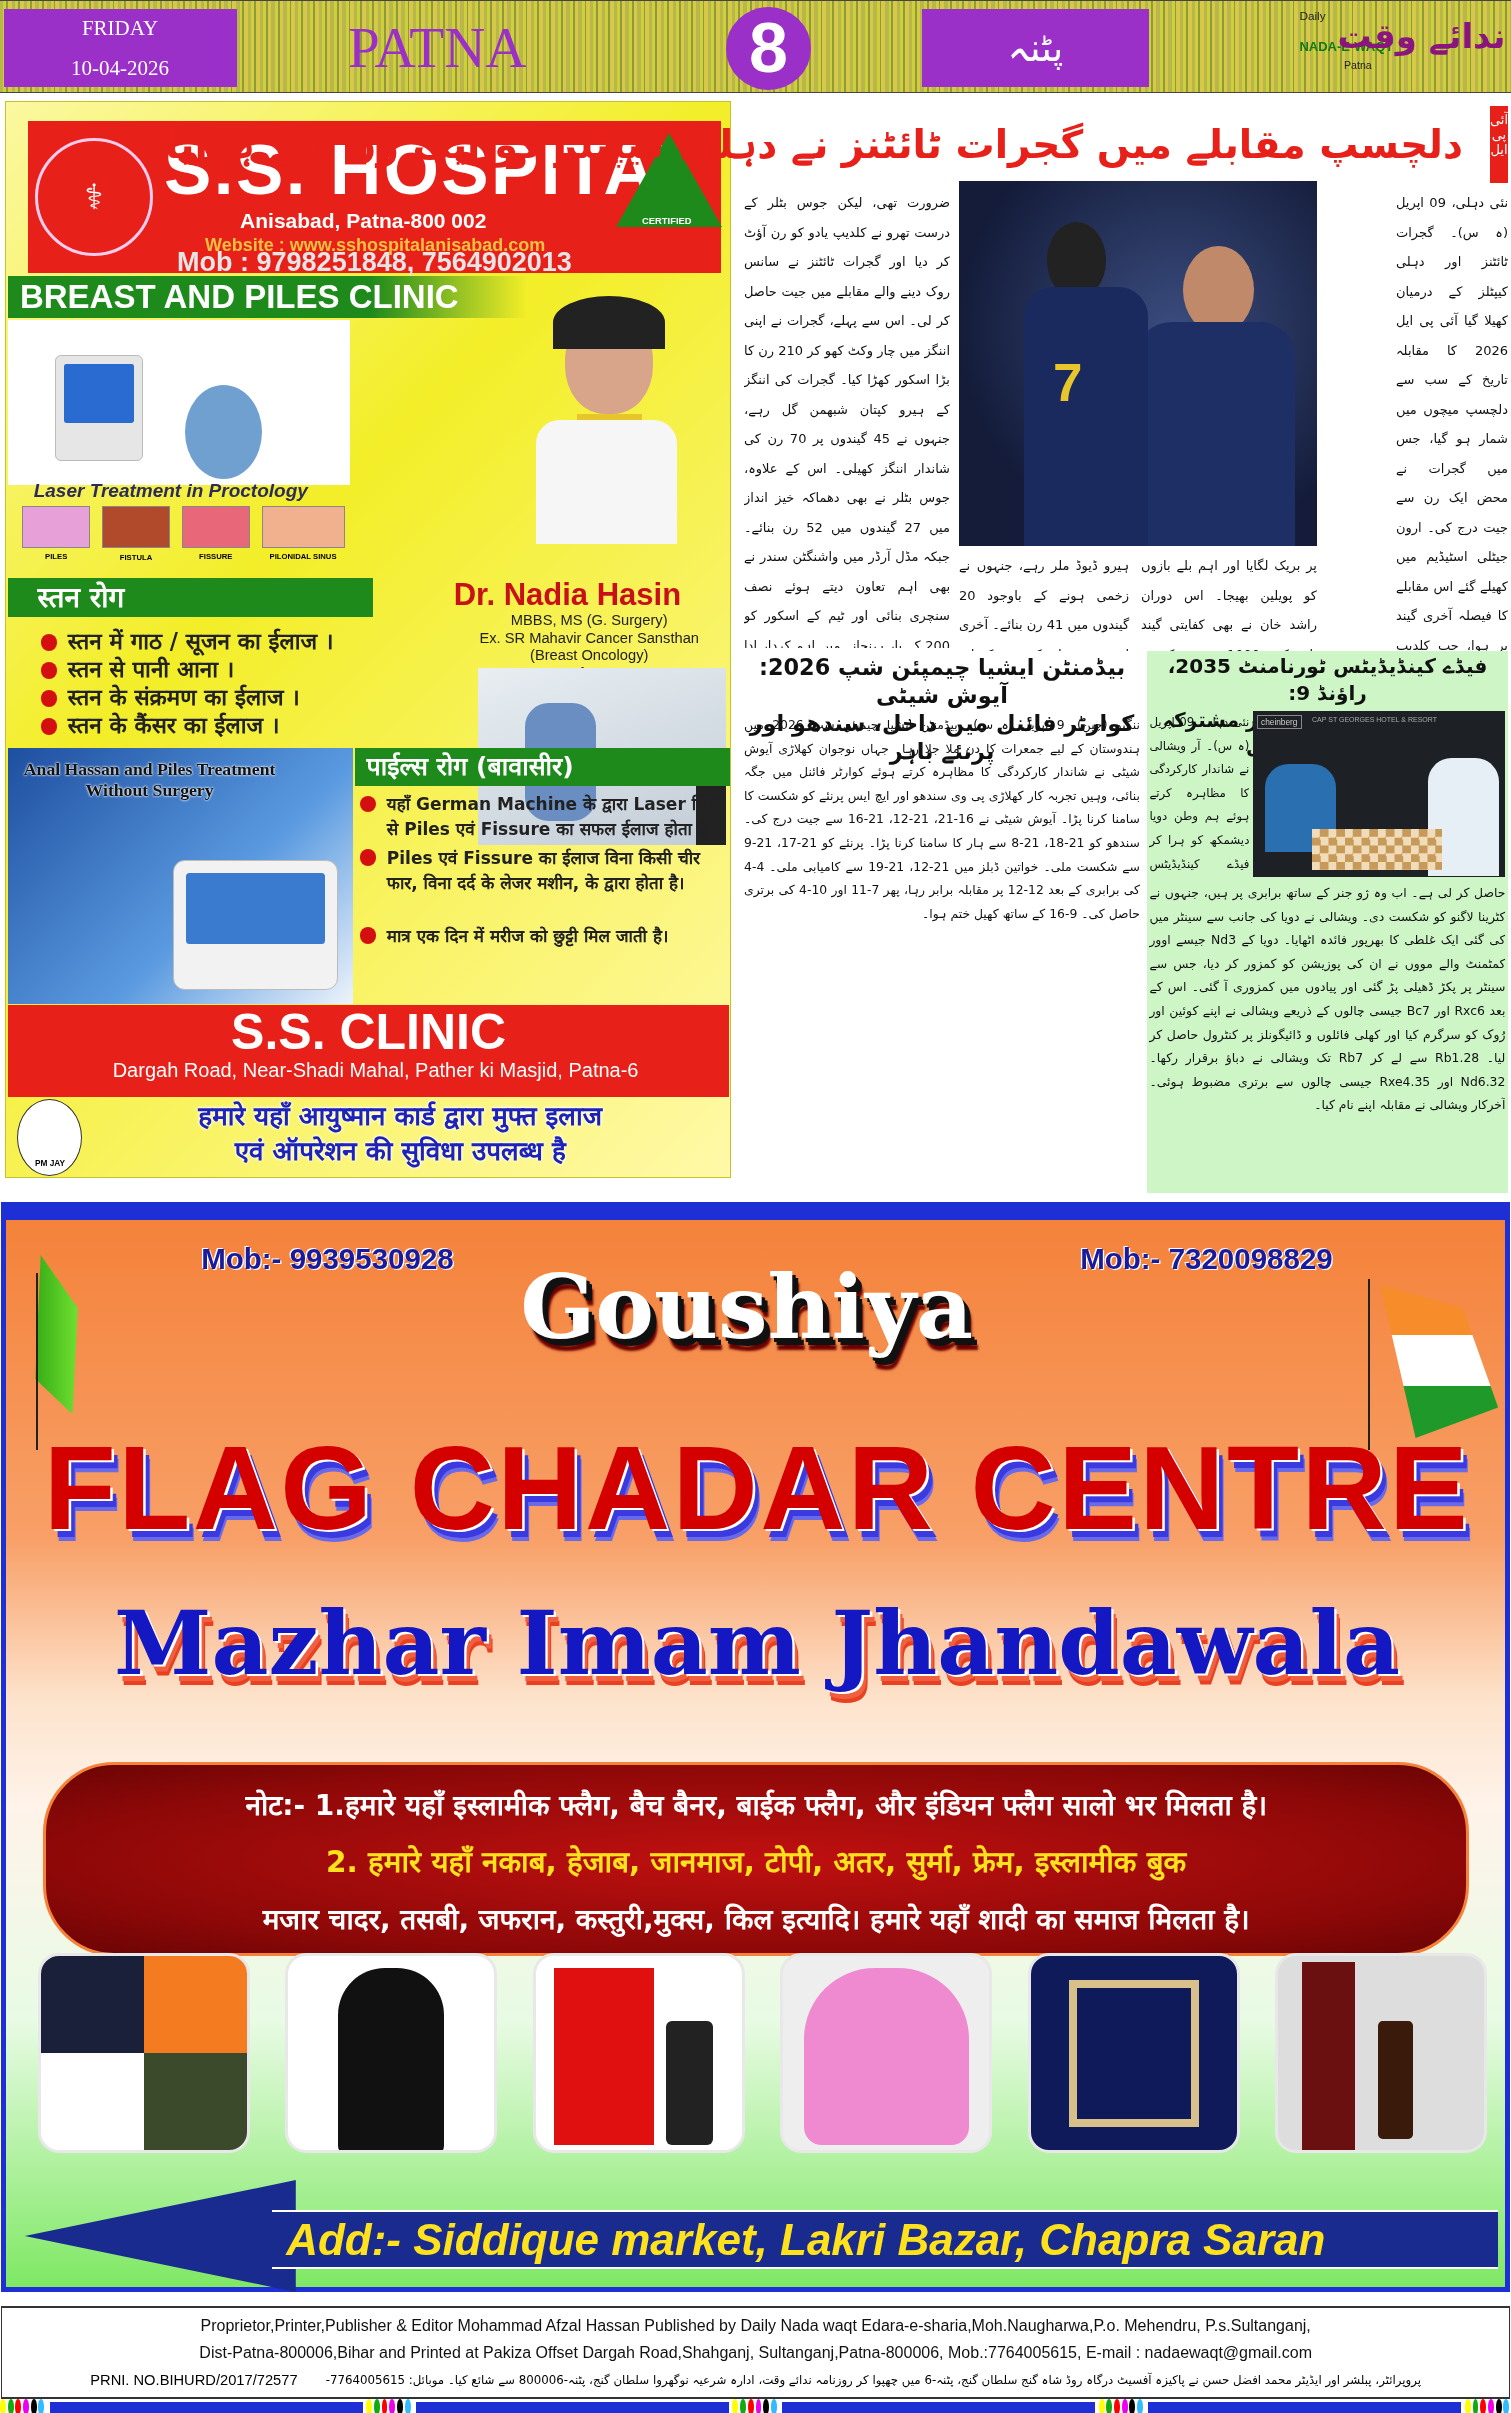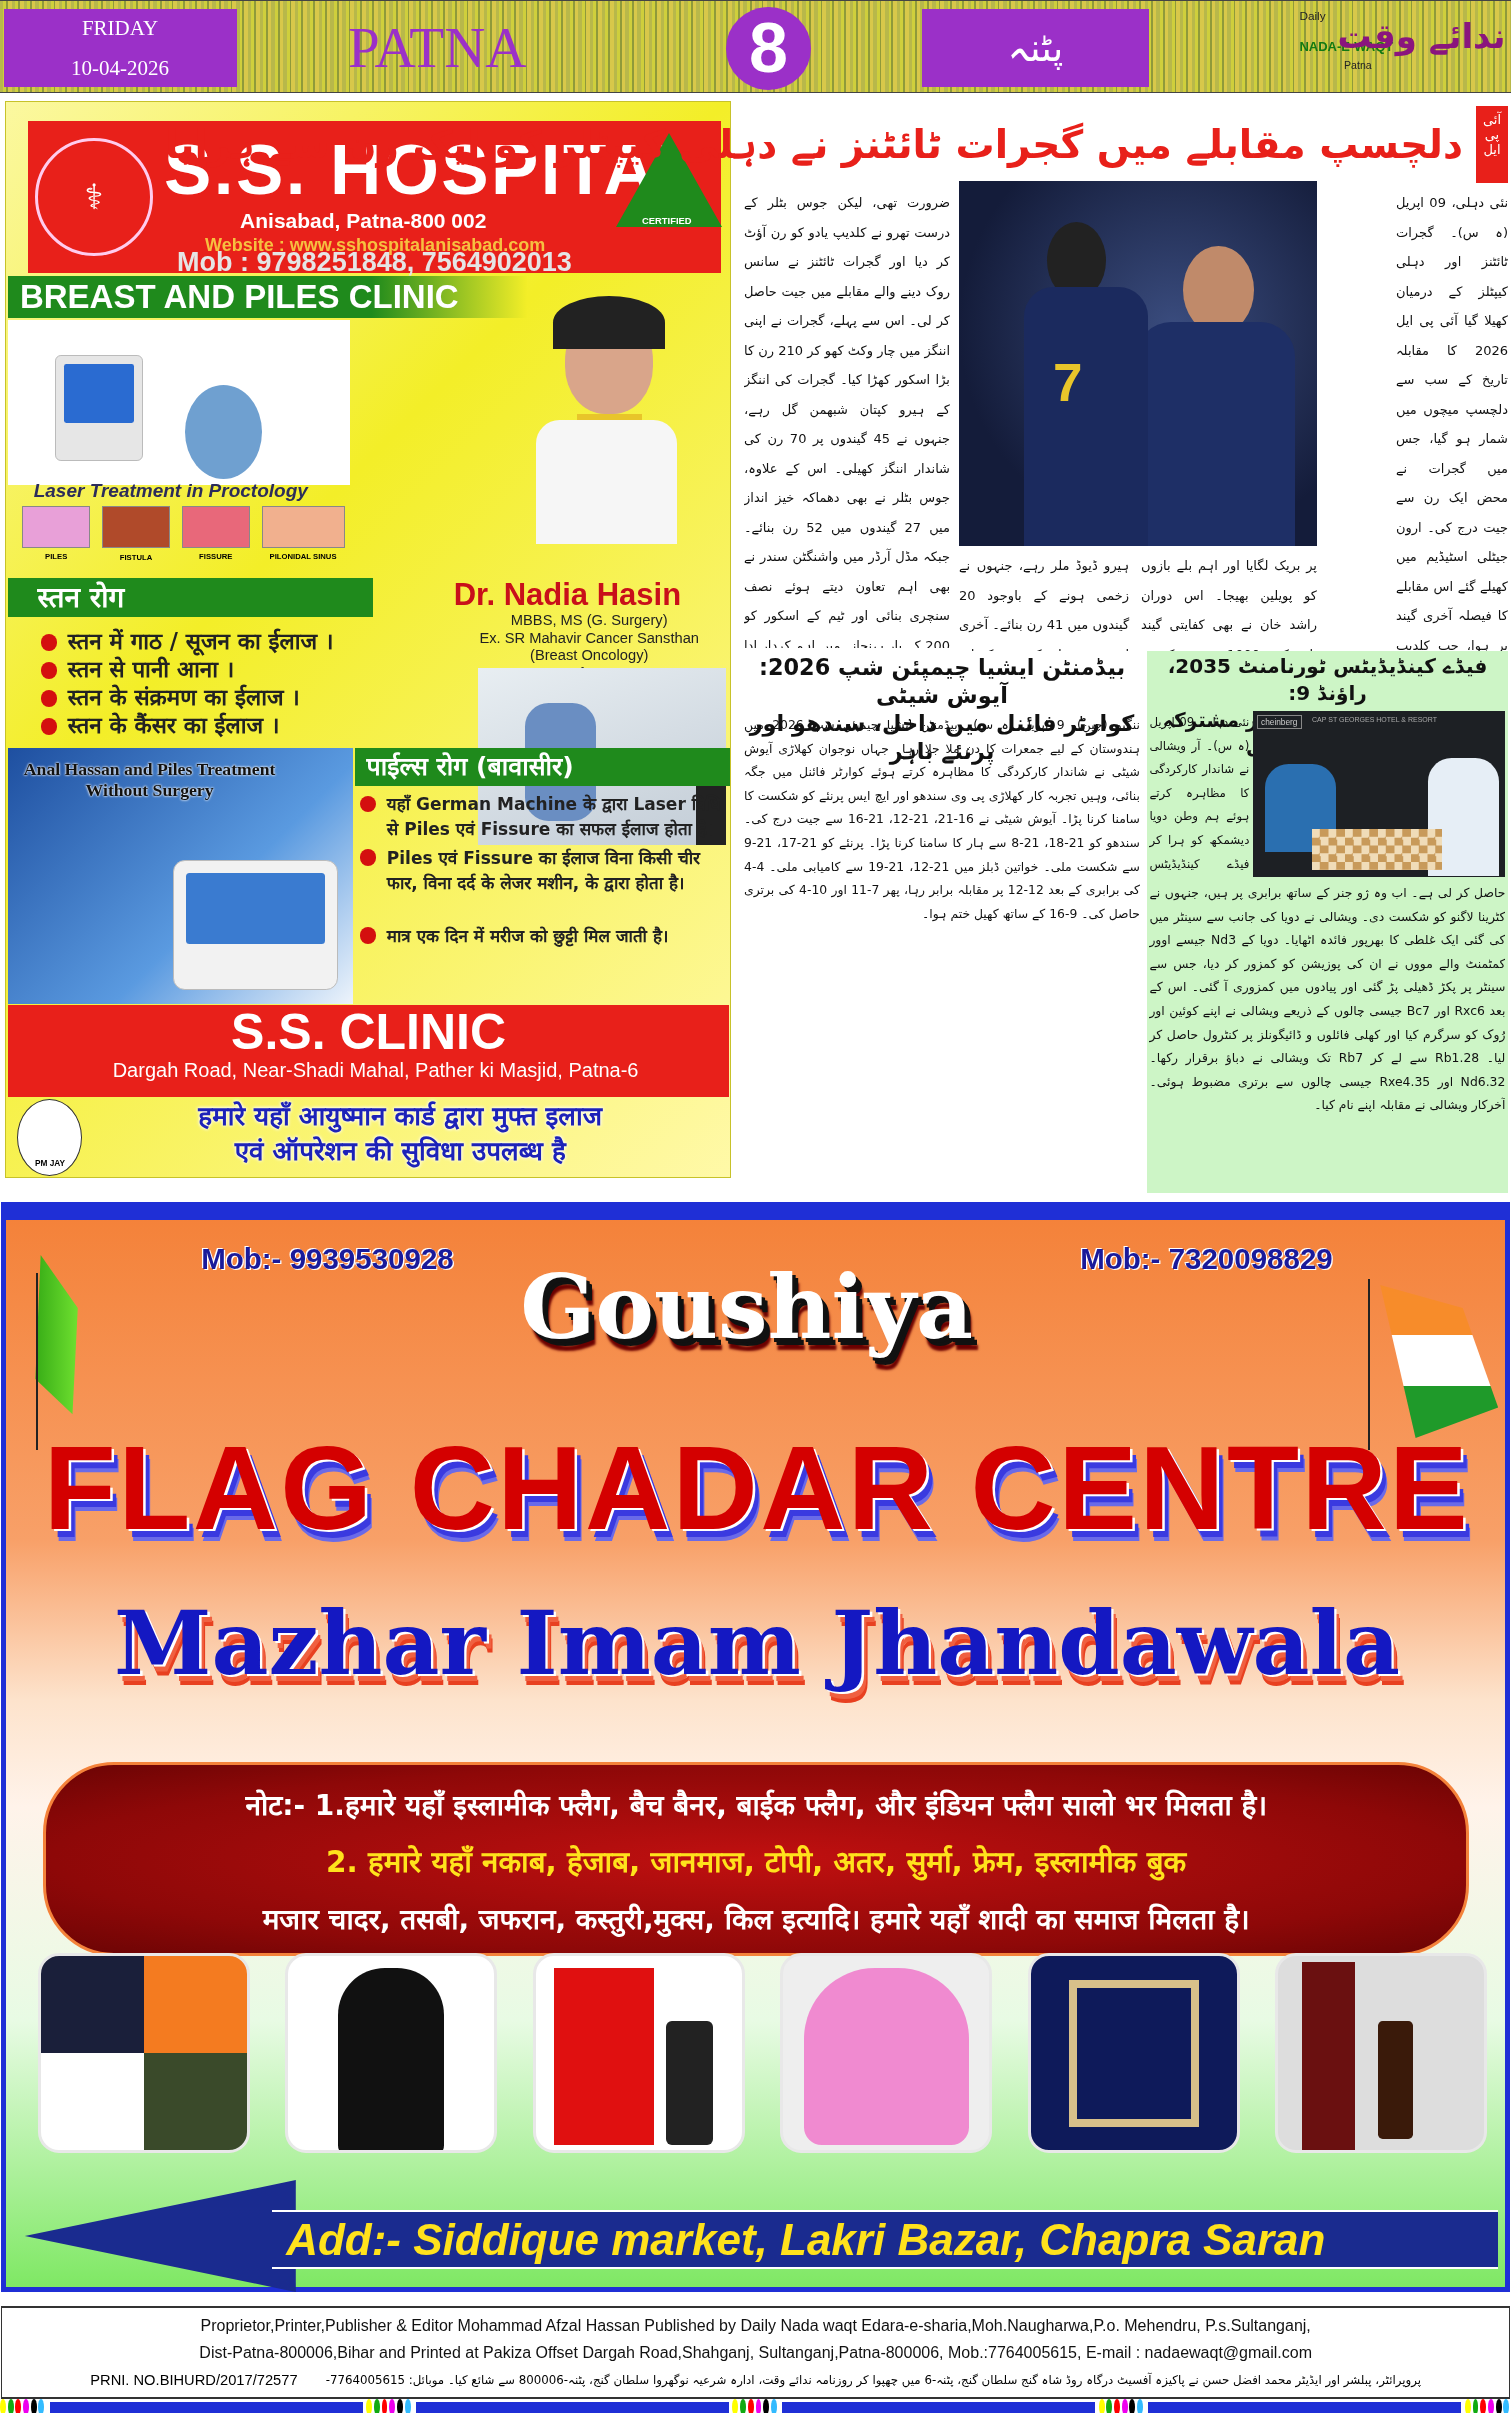--- a/index.html
+++ b/index.html
@@ -156,21 +156,21 @@
   <div class="abs" style="left:11.8px;top:997px;width:65px;height:77px;border-radius:50%;border:1.8px solid #333;background:#fff;display:flex;align-items:flex-end;justify-content:center;padding-bottom:7px;font-size:8.3px;font-weight:bold;">
     <span>PM JAY</span>
   </div>
   <div class="abs hind" style="left:88px;top:997px;width:613px;text-align:center;font-size:26px;line-height:35px;color:#1d22b8;text-shadow:0 0 3.5px #fff,0 0 3.5px #fff;">
     <div>हमारे यहाँ आयुष्मान कार्ड द्वारा मुफ्त इलाज</div>
     <div>एवं ऑपरेशन की सुविधा उपलब्ध है</div>
   </div>
 </section>
 
 <section class="abs" style="left:744px;top:100px;width:764px;height:648px;">
-  <div class="abs red" style="right:0;top:5.9px;width:32px;height:77px;color:#fff;text-align:center;font-size:13px;padding-top:5.9px;">
+  <div class="abs red" style="right:0;top:5.9px;width:18px;height:77px;color:#fff;text-align:center;font-size:13px;padding-top:5.9px;">
     <div class="urdu">آئی پی ایل</div>
     <div style="margin-top:23.6px;font-size:14px;">:2026</div>
   </div>
   <h1 class="abs urdu" style="right:45px;top:15.3px;width:713px;font-size:39px;color:#e8201a;font-weight:bold;line-height:59px;white-space:nowrap;text-align:right;">دلچسپ مقابلے میں گجرات ٹائٹنز نے دہلی کیپٹلز کو ایک رن سے ہرایا</h1>
   <div class="abs urdu col-text" style="right:0;top:88px;width:112px;height:548px;overflow:hidden;font-size:13px;line-height:29.5px;">نئی دہلی، 09 اپریل (ہ س)۔ گجرات ٹائٹنز اور دہلی کیپٹلز کے درمیان کھیلا گیا آئی پی ایل 2026 کا مقابلہ تاریخ کے سب سے دلچسپ میچوں میں شمار ہو گیا، جس میں گجرات نے محض ایک رن سے جیت درج کی۔ ارون جیٹلی اسٹیڈیم میں کھیلے گئے اس مقابلے کا فیصلہ آخری گیند پر ہوا، جب کلدیپ یادو رن آؤٹ ہو گئے اور دہلی کی جیت کی امید ٹوٹ گئی۔ 211 رن کے ہدف کا تعاقب کرتے ہوئے دہلی کا آغاز شاندار رہا۔ پتھم نسانکا نے جارحانہ بلے بازی کرتے ہوئے پاور پلے میں تیزی سے رن جوڑے۔ جبکہ کے ایل راہل نے بہترین لے میں بلے بازی کرتے ہوئے 52 گیندوں میں 92 رن کی شاندار اننگز کھیلی۔ راہل نے 11 چوکے اور 04 چھکے لگا کر ٹیم کو جیت کے قریب پہنچایا</div>
   <div class="abs" style="left:215px;top:81px;width:358px;height:365px;background:radial-gradient(circle at 60% 40%,#3a4c7e,#141c3a 70%);">
     <div style="position:absolute;left:224px;top:65px;width:71px;height:88px;border-radius:50%;background:#c08a6a;"></div>
     <div style="position:absolute;left:177px;top:141px;width:159px;height:224px;border-radius:35px 35px 0 0;background:#1e2f66;"></div>
     <div style="position:absolute;left:88px;top:41px;width:59px;height:77px;border-radius:50%;background:#222;"></div>
     <div style="position:absolute;left:65px;top:106px;width:124px;height:259px;border-radius:29.5px 29.5px 0 0;background:#1b2a5e;"></div>

